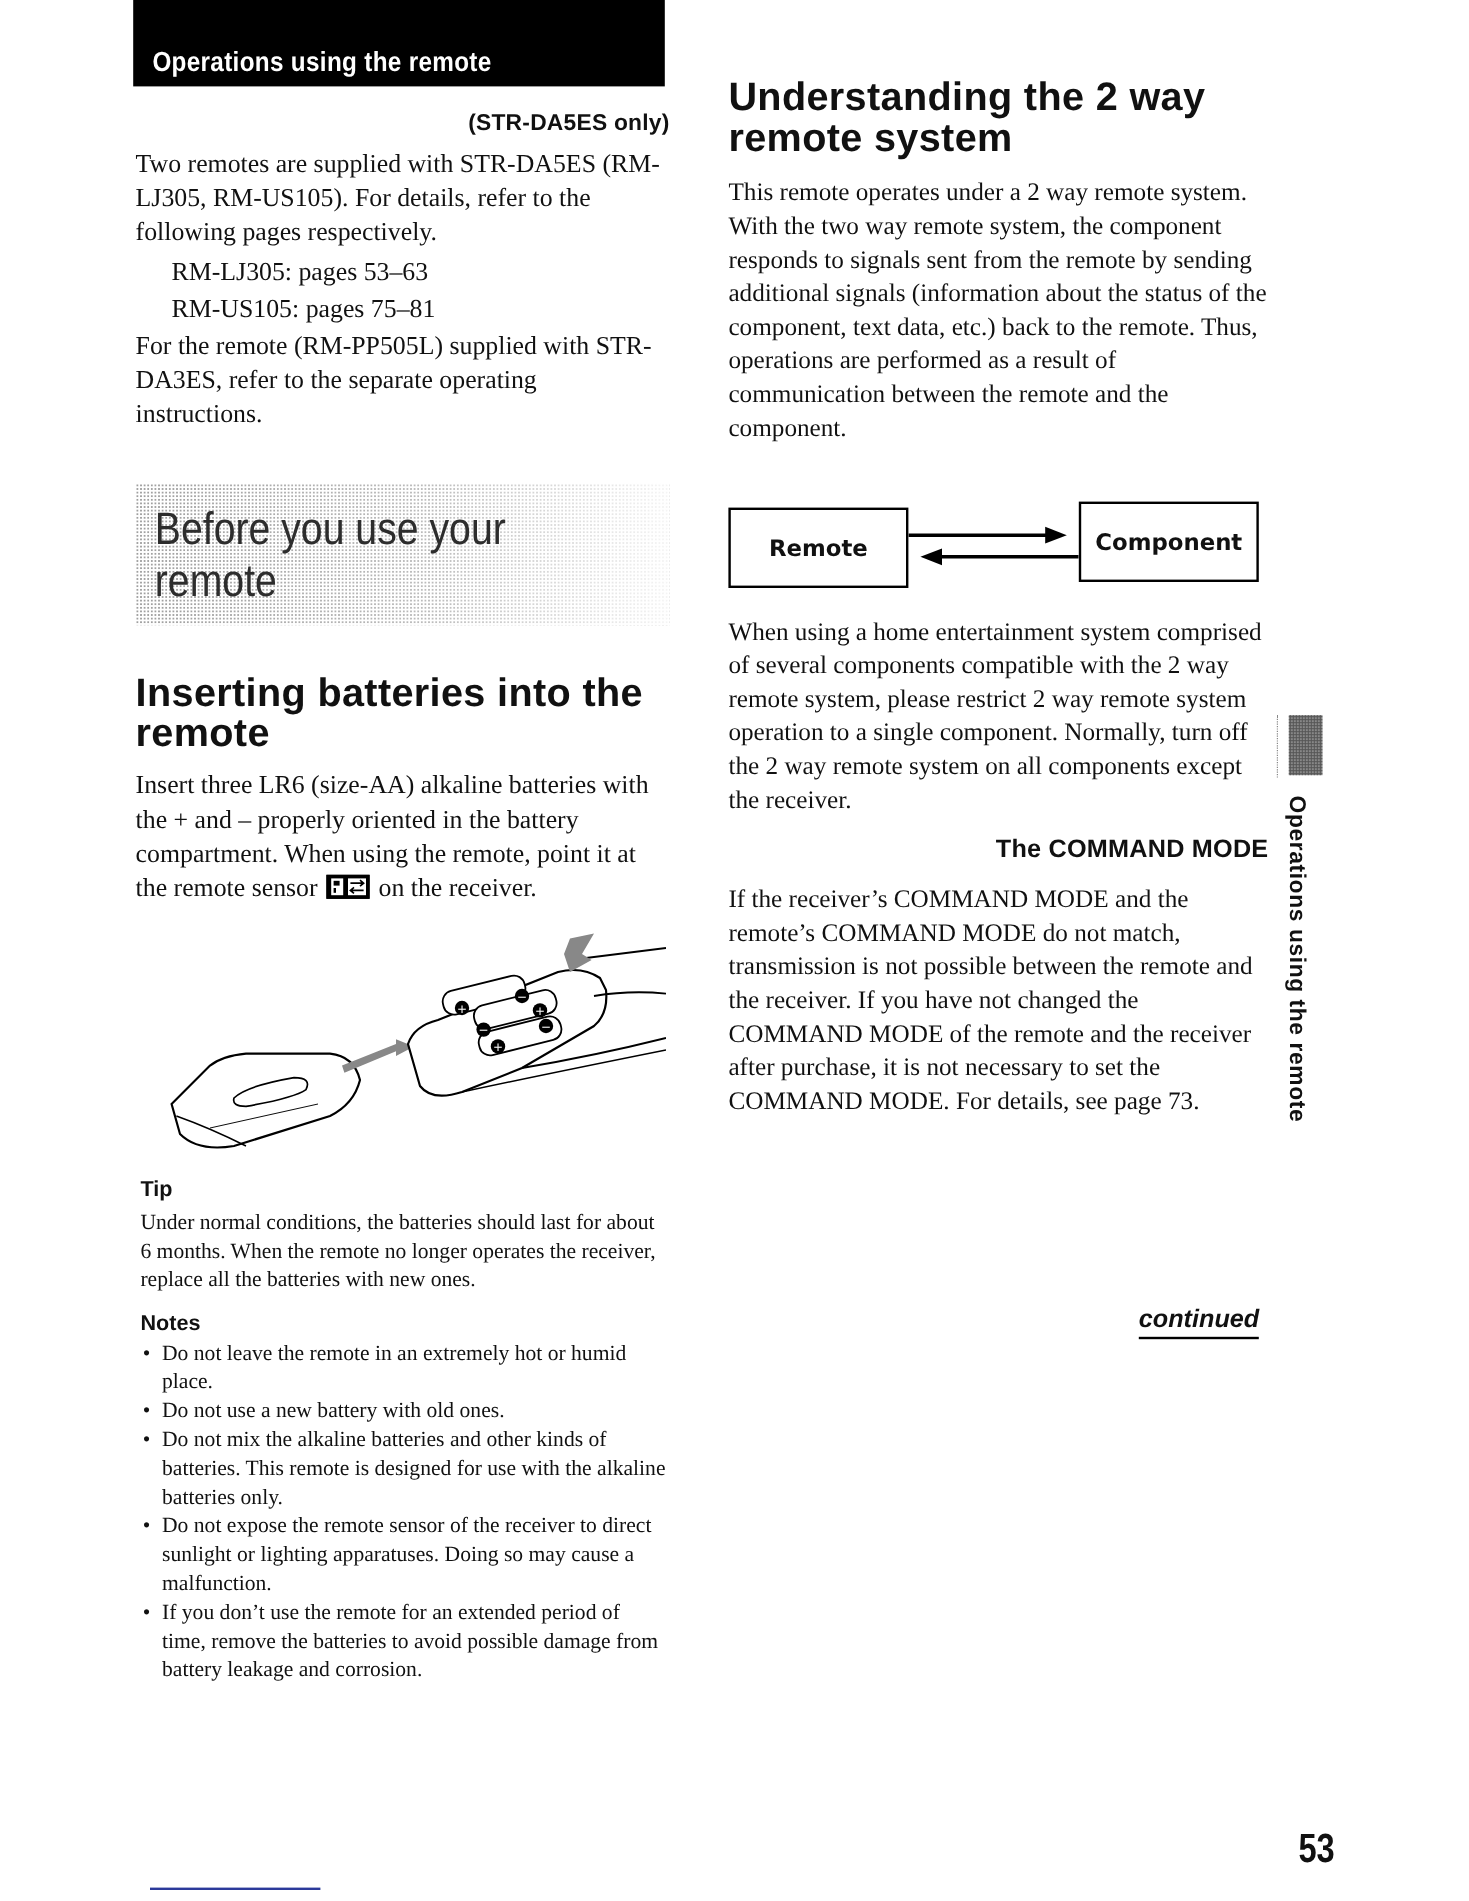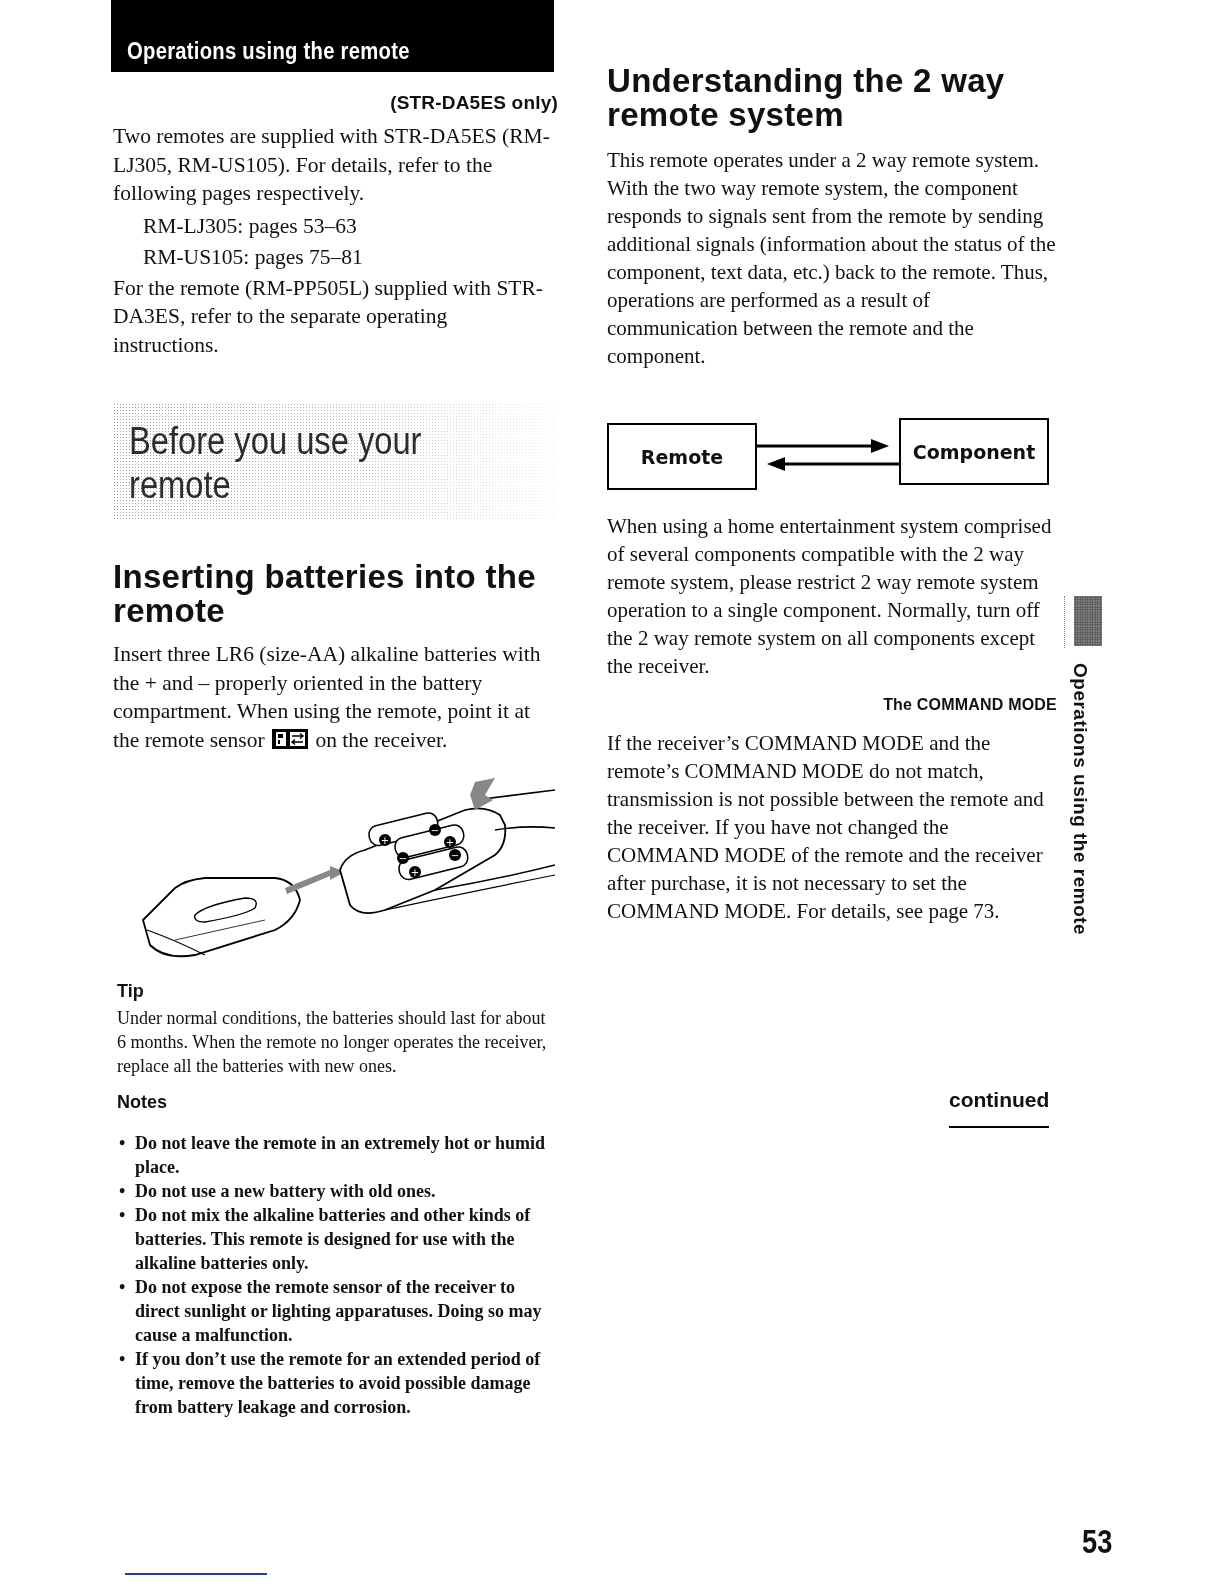--- a/index.html
+++ b/index.html
@@ -77,21 +77,21 @@
     .side-label {
       position: absolute; left: 1069px; top: 663px;
       writing-mode: vertical-rl;
       font-family: "Liberation Sans", sans-serif; font-weight: 900; font-size: 19px; letter-spacing: 0.5px;
       color: #111;
     }
 
     .continued {
       position: absolute; left: 949px; top: 1088px;
       font-family: "Liberation Sans", sans-serif; font-weight: bold; font-size: 21px;
-      border-bottom: 2px solid #000; padding-bottom: 14px;
+      border-bottom: 2px solid #000; padding-bottom: 2px; font-style: italic;
     }
 
     .page-number {
       position: absolute; left: 1082px; top: 1522px;
       font-family: "Liberation Sans", sans-serif; font-weight: bold; font-size: 34px;
       transform: scaleX(0.8); transform-origin: left top;
     }
     .footer-line { position: absolute; left: 125px; top: 1573px; width: 142px; height: 2px; background: #2b3a9a; }
   </style>
 </head>
@@ -180,21 +180,21 @@
   </svg>
 </div>
 
 <div style="position:absolute; left:117px; top:981px; width:440px;">
   <div class="tip-title">Tip</div>
   <p class="small-text" style="margin-top:4px;">Under normal conditions, the batteries should last for about 6 months.  When the remote no longer operates the receiver, replace all the batteries with new ones.</p>
 </div>
 
 <div style="position:absolute; left:117px; top:1092px; width:440px;">
   <div class="tip-title">Notes</div>
-  <ul class="notes-list" style="margin-top:18px;font-weight:bold;">
+  <ul class="notes-list" style="margin-top:2px;">
     <li>Do not leave the remote in an extremely hot or humid place.</li>
     <li>Do not use a new battery with old ones.</li>
     <li>Do not mix the alkaline batteries and other kinds of batteries.  This remote is designed for use with the alkaline batteries only.</li>
     <li>Do not expose the remote sensor of the receiver to direct sunlight or lighting apparatuses.  Doing so may cause a malfunction.</li>
     <li>If you don’t use the remote for an extended period of time, remove the batteries to avoid possible damage from battery leakage and corrosion.</li>
   </ul>
 </div>
 
 <div class="col-right">
   <h2 class="h-big">
@@ -214,21 +214,21 @@
     <line x1="142" y1="46" x2="24" y2="46" stroke="#000" stroke-width="3"></line>
     <polygon points="28,39 10,46 28,53" fill="#000"></polygon>
   </svg>
   <div class="dbox" style="left:292px; top:0; width:150px; height:67px;">
     <span>Component</span>
   </div>
 </div>
 
 <div style="position:absolute; left:607px; top:512px; width:450px;">
   <p class="body-text" style="font-size:21px; line-height:28px;">When using a home entertainment system comprised of several components compatible with the 2 way remote system, please restrict 2 way remote system operation to a single component. Normally, turn off the 2 way remote system on all components except the receiver.</p>
-  <div class="sub-bold" style="margin-top:16px; font-size:16px;">The COMMAND MODE</div>
+  <div class="sub-bold" style="margin-top:16px; font-size:21px;">The COMMAND MODE</div>
   <p class="body-text" style="margin-top:15px; font-size:21px; line-height:28px;">If the receiver’s COMMAND MODE and the remote’s COMMAND MODE do not match, transmission is not possible between the remote and the receiver. If you have not changed the COMMAND MODE of the remote and the receiver after purchase, it is not necessary to set the COMMAND MODE. For details, see page 73.</p>
 </div>
 
 <div class="continued">continued</div>
 
 <div class="side-tab-dots"></div>
 <div class="side-tab"></div>
 <div class="side-label">Operations using the remote</div>
 
 <div class="page-number">53</div>

